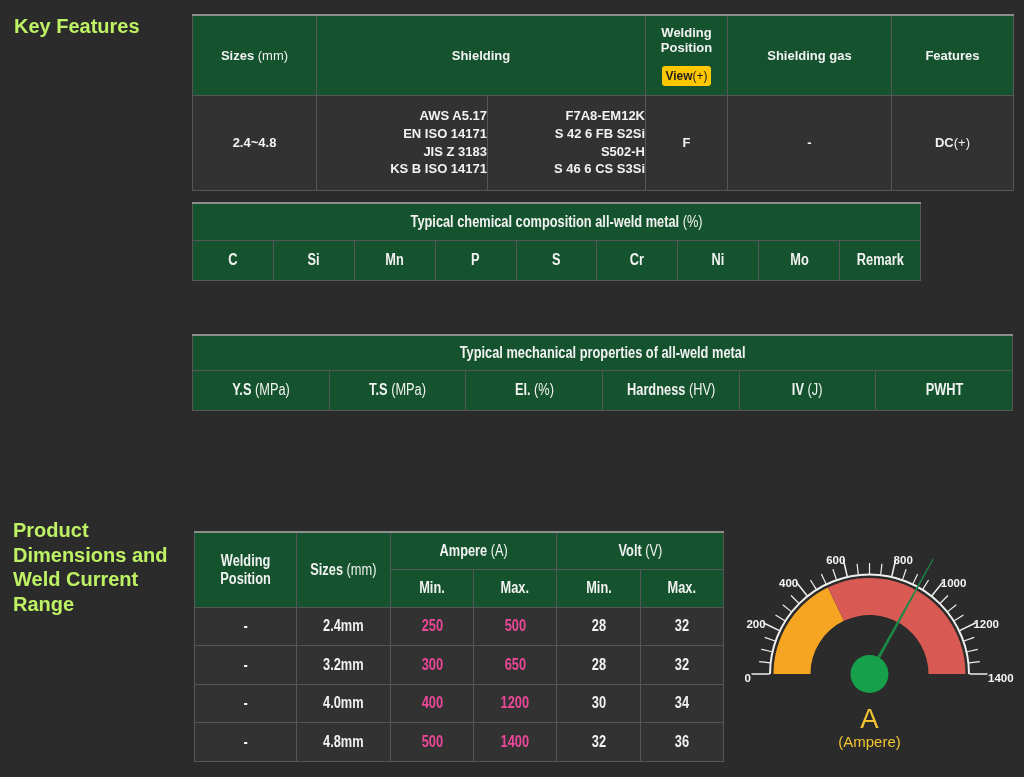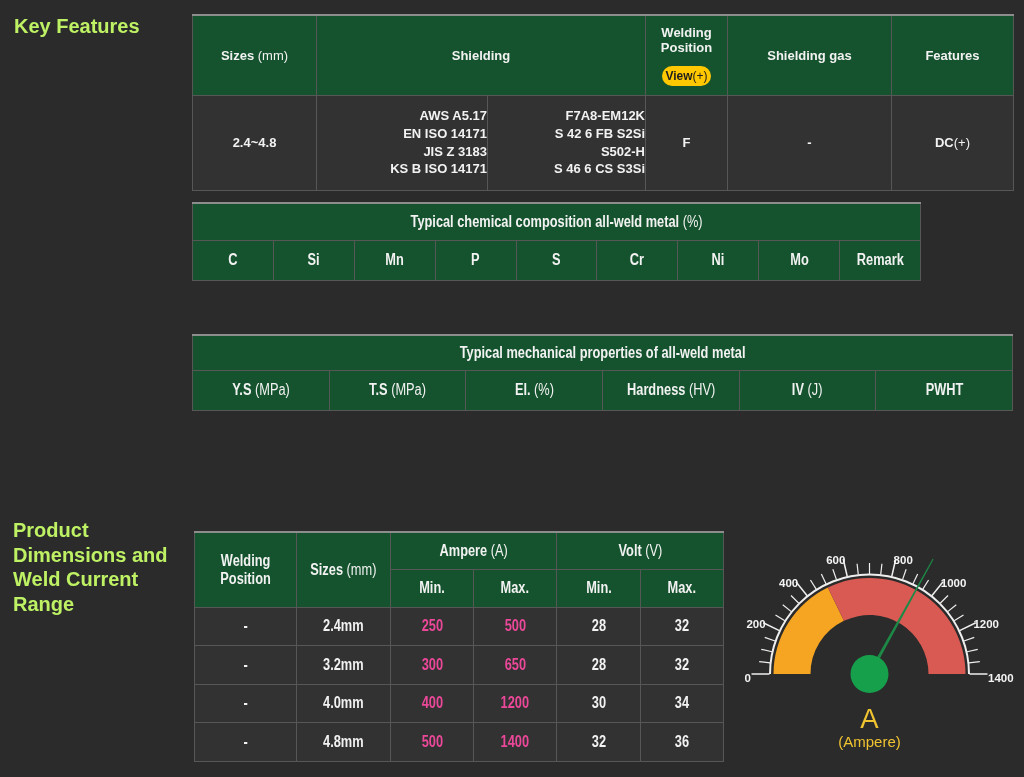--- a/index.html
+++ b/index.html
@@ -6,21 +6,21 @@
 table{border-collapse:collapse;table-layout:fixed;position:absolute;border-top:2px solid #8D8D8D}
 th,td{border:1px solid #575757;text-align:center;vertical-align:middle;font-weight:bold;font-size:15px;color:#F2F2F2;padding:0}
 th{background:#14532d}
 td{background:#323233}
 .n{font-weight:normal}
 .lst{text-align:right;padding-left:4px;line-height:17.8px}
 .t1 th,.t1 td{font-size:13px}
 .amb{color:#ec4899}
 .t2 th,.t2 td{font-size:16px}
 .sx{display:inline-block;transform:scaleX(0.8)}
-.btn{display:inline-block;background:#FFC800;color:#1E1E1E;font-size:12px;border-radius:10px;padding:3px 3px;margin-top:11px;line-height:14px}
+.btn{display:inline-block;background:#FFC800;color:#1E1E1E;font-size:12px;border-radius:3px;padding:3px 3px;margin-top:11px;line-height:14px}
 </style></head>
 <body>
 <div class="hd" style="left:14px;top:14px">Key Features</div>
 <div class="hd" style="left:13px;top:518px">Product<br>Dimensions and<br>Weld Current<br>Range</div>
 
 <table class="t1" style="left:192px;top:14px;width:821px">
 <colgroup>
       <col style="width:124px">
       <col style="width:171px">
       <col style="width:158px">

